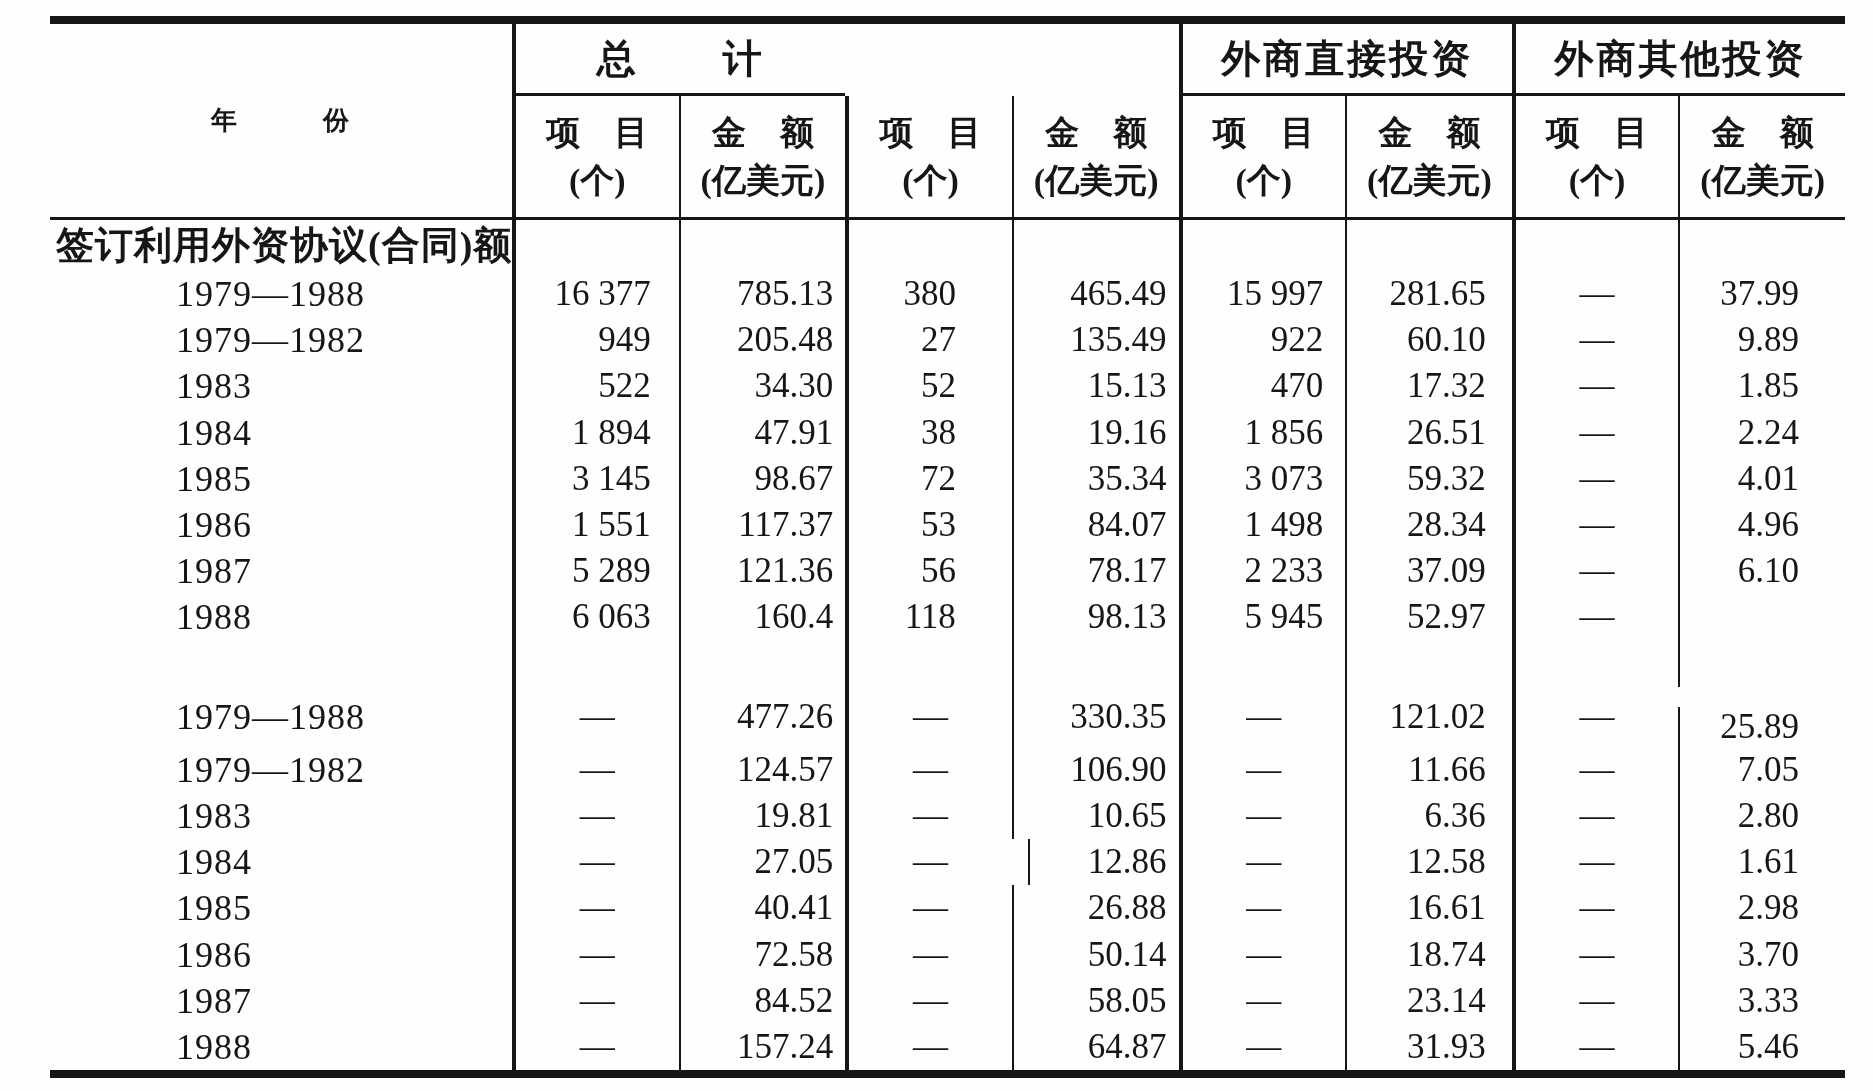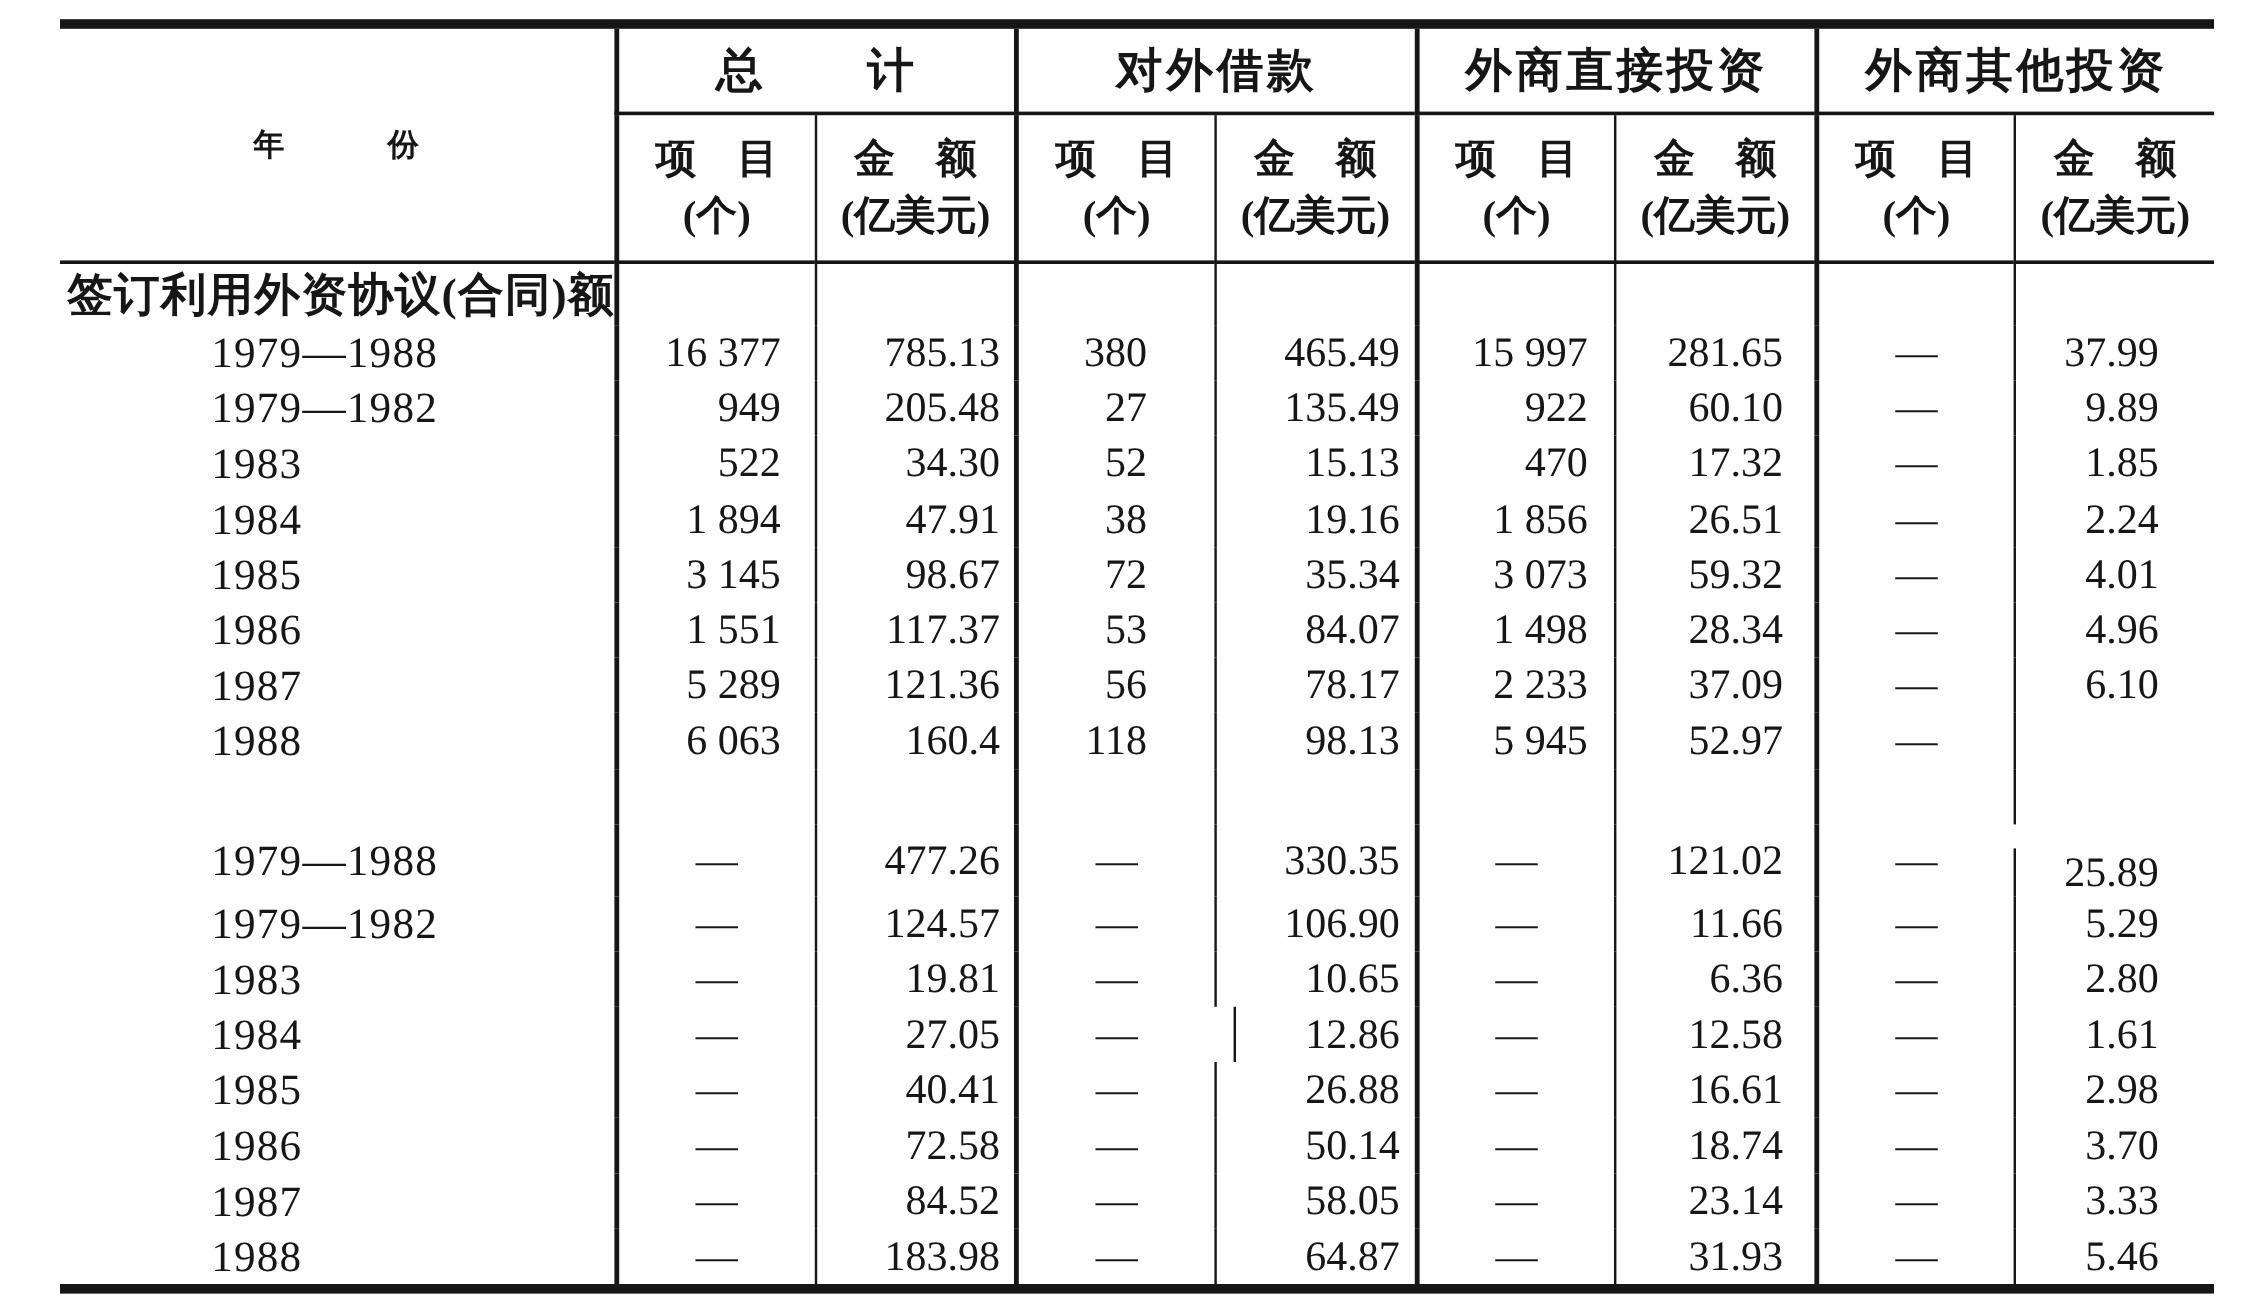--- a/index.html
+++ b/index.html
@@ -61,21 +61,20 @@
   .col8.num{ padding-right:40px; }
 </style>
 </head>
 <body>
 
 <div class="tbl" id="tbl">
 
   <div class="cell yh">年　　　份</div>
 
   <div class="cell grp g1">总　　计</div>
-  <div class="cell grp g2">对外借款</div>
   <div class="cell grp g3">外商直接投资</div>
   <div class="cell grp g4">外商其他投资</div>
 
   <div class="cell sh col2">
     <span>项　目</span>
     <span>(个)</span>
   </div>
   <div class="cell sh col3">
     <span>金　额</span>
     <span>(亿美元)</span>
@@ -203,21 +202,21 @@
     <div class="cell col8 dash" style="grid-row: 13;">—</div>
     <div class="cell col9 num" style="grid-row: 13; margin-top: 20px;">25.89</div>
     <div class="cell col1 ylabel" style="grid-row: 14;">1979—1982</div>
     <div class="cell col2 dash" style="grid-row: 14;">—</div>
     <div class="cell col3 num" style="grid-row: 14;">124.57</div>
     <div class="cell col4 dash" style="grid-row: 14;">—</div>
     <div class="cell col5 num" style="grid-row: 14;">106.90</div>
     <div class="cell col6 dash" style="grid-row: 14;">—</div>
     <div class="cell col7 num" style="grid-row: 14;">11.66</div>
     <div class="cell col8 dash" style="grid-row: 14;">—</div>
-    <div class="cell col9 num" style="grid-row: 14;">5.29</div>
+    <div class="cell col9 num" style="grid-row: 14;">7.05</div>
     <div class="cell col1 ylabel" style="grid-row: 15;">1983</div>
     <div class="cell col2 dash" style="grid-row: 15;">—</div>
     <div class="cell col3 num" style="grid-row: 15;">19.81</div>
     <div class="cell col4 dash" style="grid-row: 15;">—</div>
     <div class="cell col5 num" style="grid-row: 15;">10.65</div>
     <div class="cell col6 dash" style="grid-row: 15;">—</div>
     <div class="cell col7 num" style="grid-row: 15;">6.36</div>
     <div class="cell col8 dash" style="grid-row: 15;">—</div>
     <div class="cell col9 num" style="grid-row: 15;">2.80</div>
     <div class="cell col1 ylabel" style="grid-row: 16;">1984</div>
@@ -251,20 +250,20 @@
     <div class="cell col2 dash" style="grid-row: 19;">—</div>
     <div class="cell col3 num" style="grid-row: 19;">84.52</div>
     <div class="cell col4 dash" style="grid-row: 19;">—</div>
     <div class="cell col5 num" style="grid-row: 19;">58.05</div>
     <div class="cell col6 dash" style="grid-row: 19;">—</div>
     <div class="cell col7 num" style="grid-row: 19;">23.14</div>
     <div class="cell col8 dash" style="grid-row: 19;">—</div>
     <div class="cell col9 num" style="grid-row: 19;">3.33</div>
     <div class="cell col1 ylabel" style="grid-row: 20;">1988</div>
     <div class="cell col2 dash" style="grid-row: 20;">—</div>
-    <div class="cell col3 num" style="grid-row: 20;">183.98</div>
+    <div class="cell col3 num" style="grid-row: 20;">157.24</div>
     <div class="cell col4 dash" style="grid-row: 20;">—</div>
     <div class="cell col5 num" style="grid-row: 20;">64.87</div>
     <div class="cell col6 dash" style="grid-row: 20;">—</div>
     <div class="cell col7 num" style="grid-row: 20;">31.93</div>
     <div class="cell col8 dash" style="grid-row: 20;">—</div>
     <div class="cell col9 num" style="grid-row: 20;">5.46</div>
   </div>
 
 </body></html>

